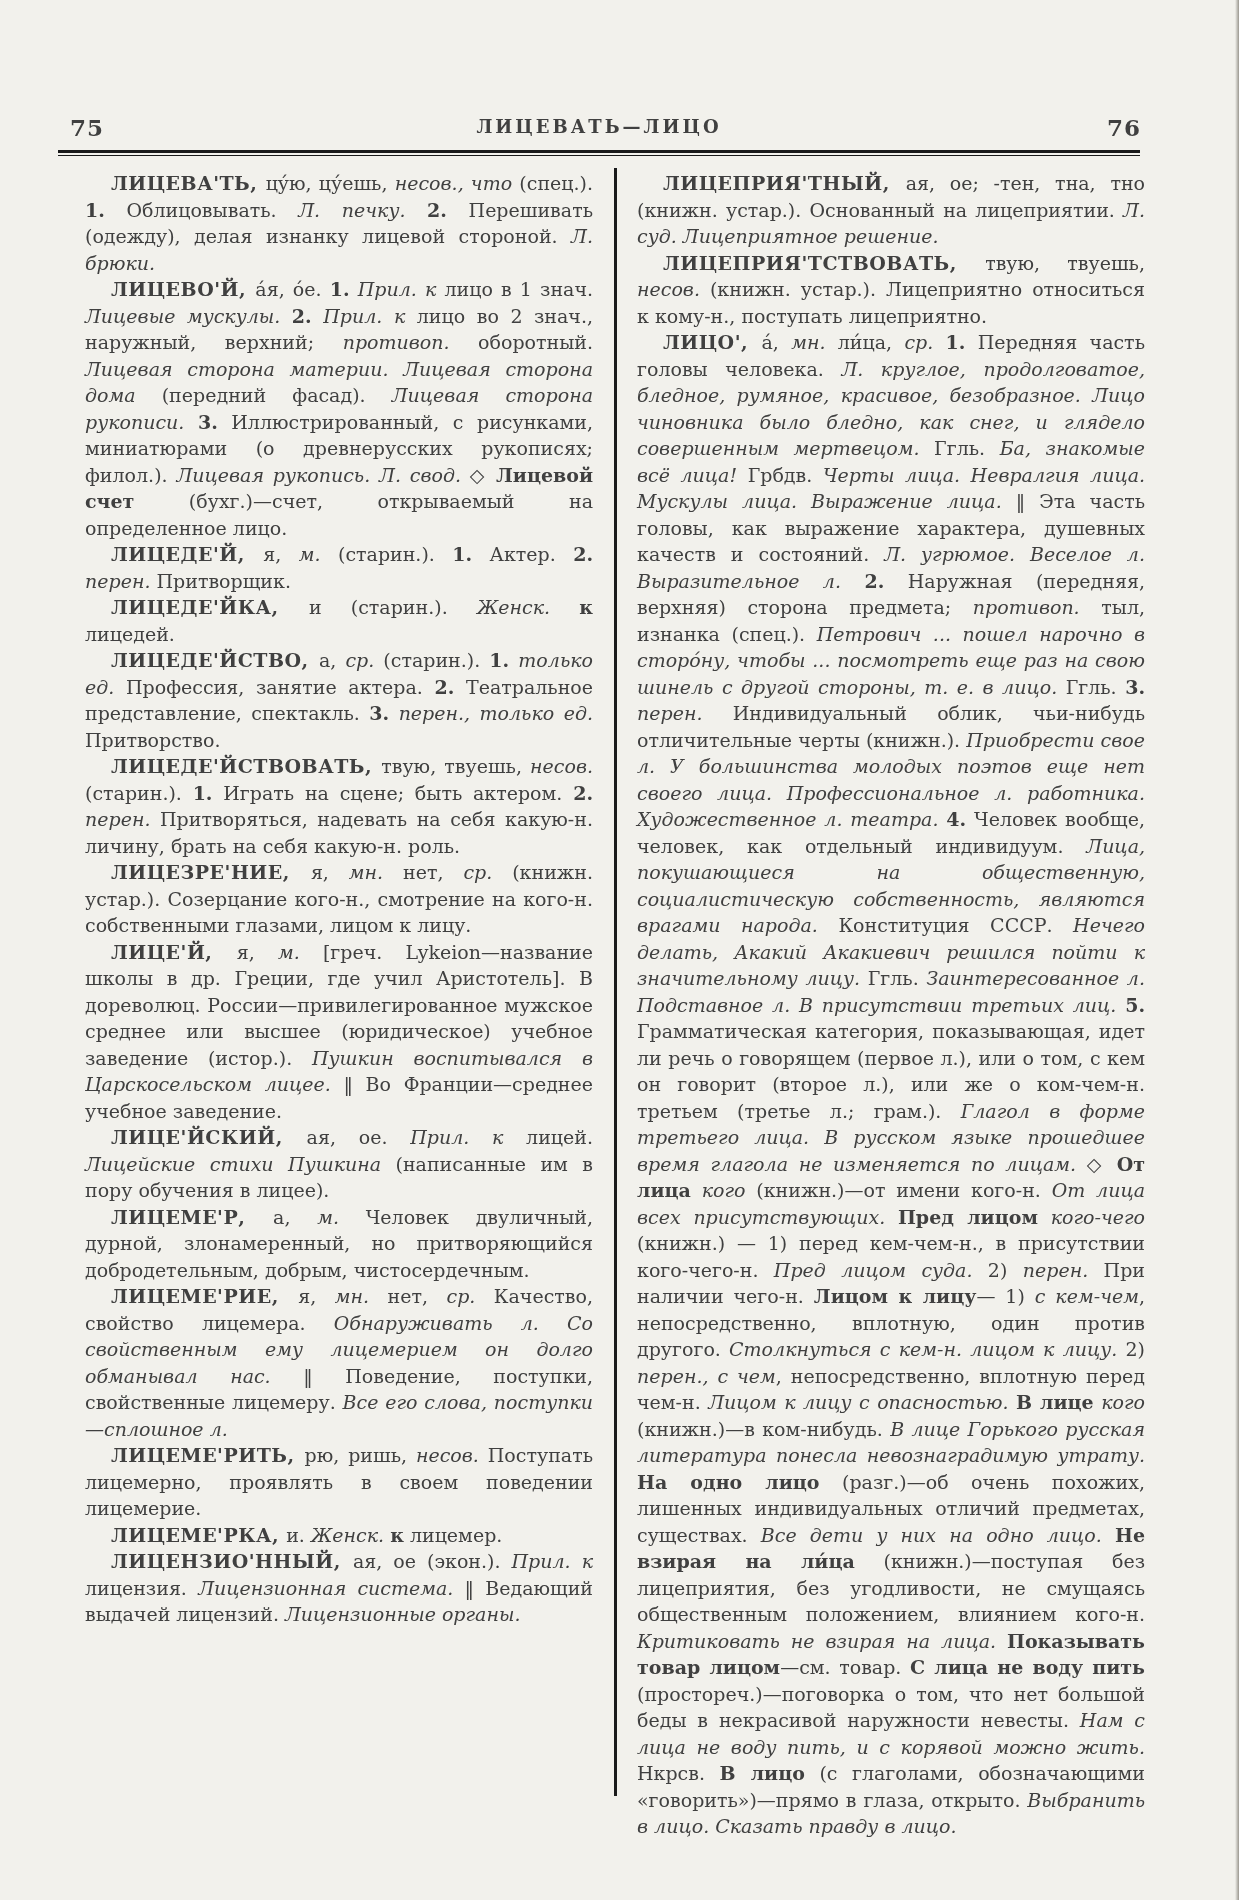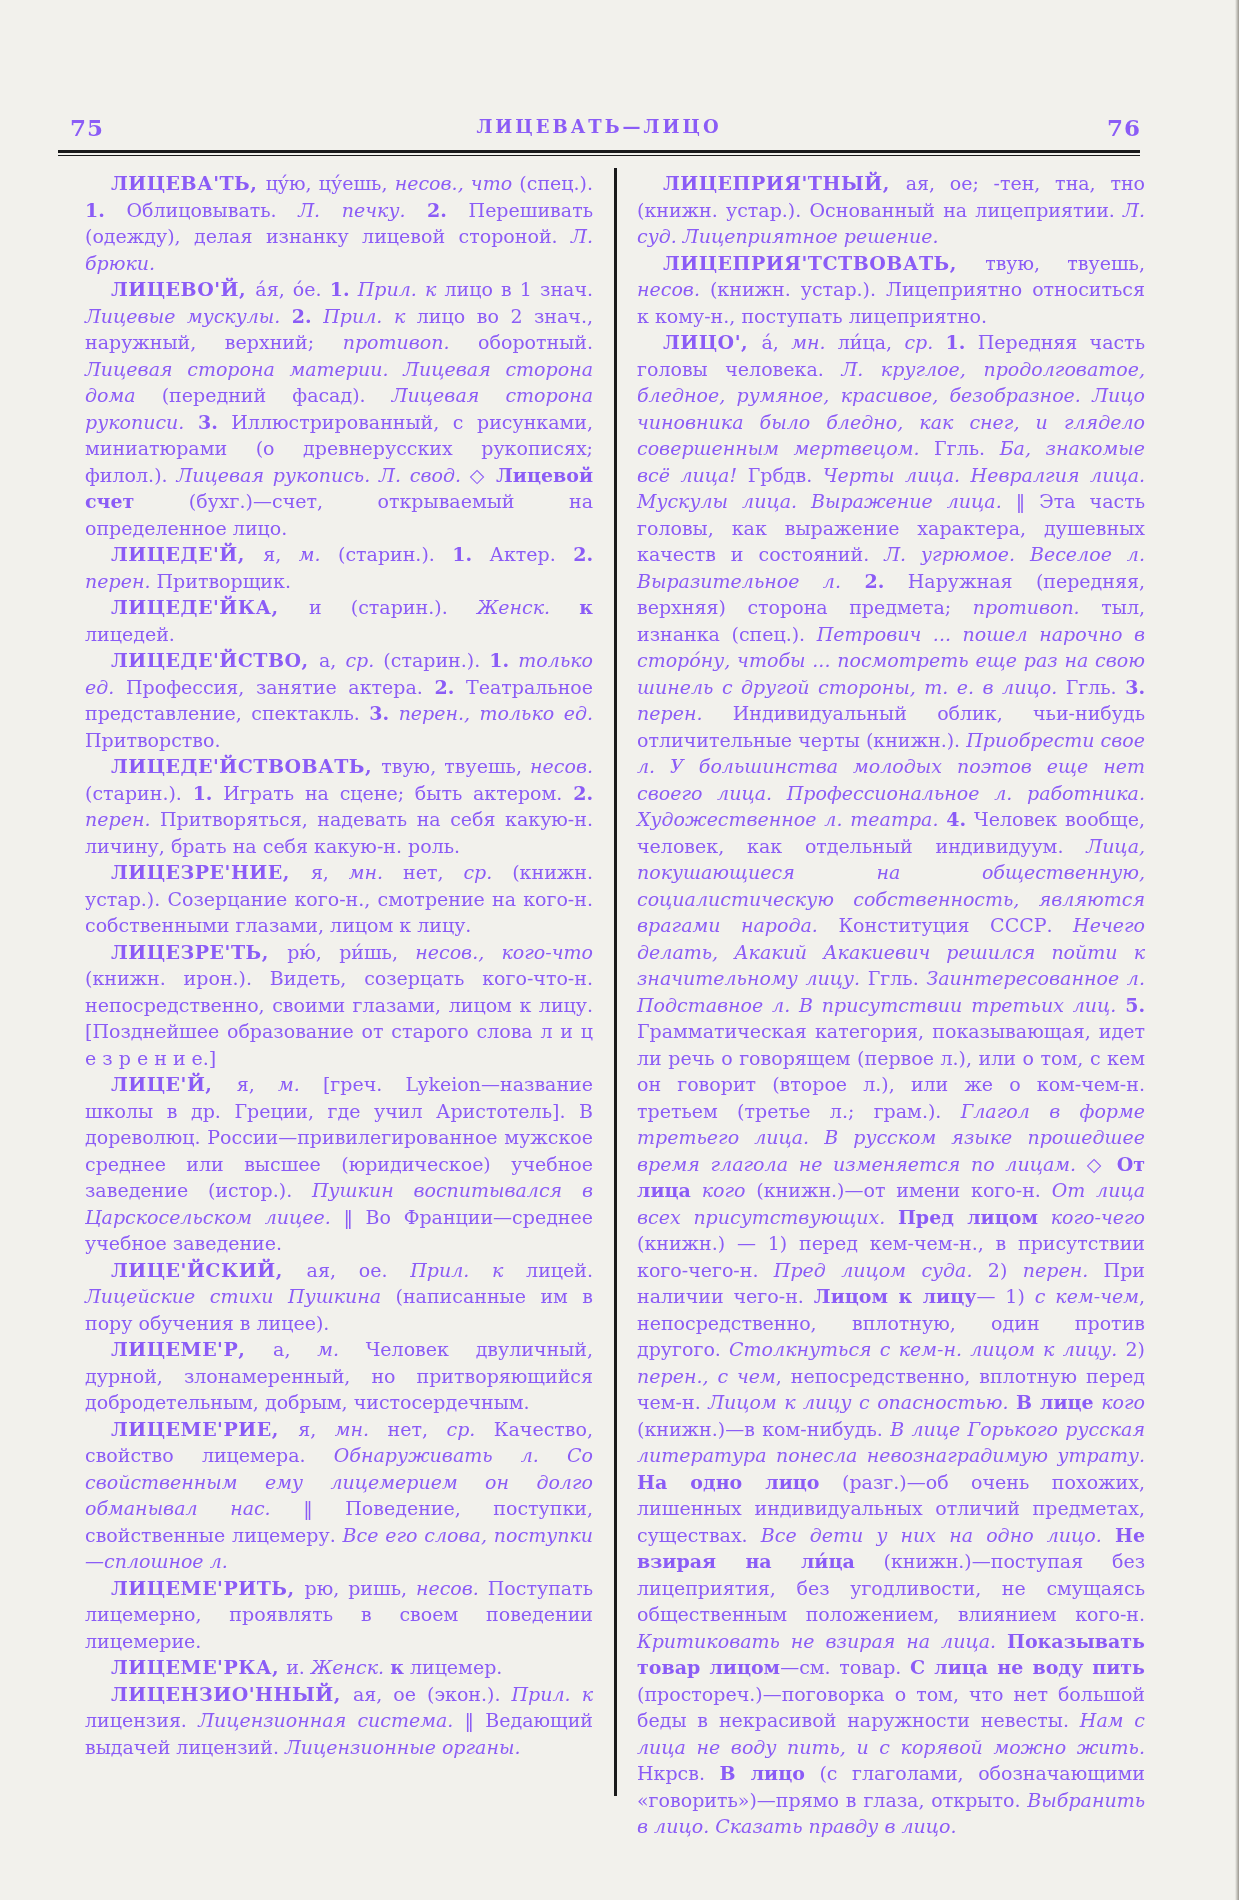--- a/index.html
+++ b/index.html
@@ -2,21 +2,21 @@
 <html lang="ru"><head>
 <meta charset="utf-8">
 <style>
   html,body{margin:0;padding:0;background:#d8d6d1;}
   .page{
     position:relative;
     width:1239px;height:1900px;
     margin:0 auto;
     background:#f2f1ec;
     font-family:"DejaVu Serif","Liberation Serif",serif;
-    color:#8b5cf6;
+    color:#404040;
     overflow:hidden;
   }
   .page::after{ 
     content:"";position:absolute;top:0;right:0;width:4px;height:100%;
     background:linear-gradient(to left,#9a978f,rgba(154,151,143,0));
     pointer-events:none;
   }
   .pagenum{
     position:absolute;top:114px;
     font-weight:bold;font-size:23px;letter-spacing:1px;
@@ -70,21 +70,20 @@
 
   <div class="columns">
     <div class="column">
         <p class="entry"><span class="b">ЛИЦЕВА'ТЬ, </span><span class="n">цу́ю, цу́ешь, </span><span class="i">несов., что</span><span class="n"> (спец.). </span><span class="b">1.</span><span class="n"> Облицовывать. </span><span class="i">Л. печку.</span><span class="n"> </span><span class="b">2.</span><span class="n"> Перешивать (одежду), делая изнанку лицевой стороной. </span><span class="i">Л. брюки.</span></p>
         <p class="entry"><span class="b">ЛИЦЕВО'Й, </span><span class="n">а́я, о́е. </span><span class="b">1.</span><span class="n"> </span><span class="i">Прил. к</span><span class="n"> лицо в 1 знач. </span><span class="i">Лицевые мускулы.</span><span class="n"> </span><span class="b">2.</span><span class="n"> </span><span class="i">Прил. к</span><span class="n"> лицо во 2 знач., наружный, верхний; </span><span class="i">противоп.</span><span class="n"> оборотный. </span><span class="i">Лицевая сторона материи. Лицевая сторона дома</span><span class="n"> (передний фасад). </span><span class="i">Лицевая сторона рукописи.</span><span class="n"> </span><span class="b">3.</span><span class="n"> Иллюстрированный, с рисунками, миниатюрами (о древнерусских рукописях; филол.). </span><span class="i">Лицевая рукопись. Л. свод.</span><span class="n"> ◇ </span><span class="b">Лицевой счет</span><span class="n"> (бухг.)—счет, открываемый на определенное лицо.</span></p>
         <p class="entry"><span class="b">ЛИЦЕДЕ'Й, </span><span class="n">я, </span><span class="i">м.</span><span class="n"> (старин.). </span><span class="b">1.</span><span class="n"> Актер. </span><span class="b">2.</span><span class="n"> </span><span class="i">перен.</span><span class="n"> Притворщик.</span></p>
         <p class="entry"><span class="b">ЛИЦЕДЕ'ЙКА, </span><span class="n">и (старин.). </span><span class="i">Женск.</span><span class="n"> </span><span class="b">к</span><span class="n"> лицедей.</span></p>
         <p class="entry"><span class="b">ЛИЦЕДЕ'ЙСТВО, </span><span class="n">а, </span><span class="i">ср.</span><span class="n"> (старин.). </span><span class="b">1.</span><span class="n"> </span><span class="i">только ед.</span><span class="n"> Профессия, занятие актера. </span><span class="b">2.</span><span class="n"> Театральное представление, спектакль. </span><span class="b">3.</span><span class="n"> </span><span class="i">перен., только ед.</span><span class="n"> Притворство.</span></p>
         <p class="entry"><span class="b">ЛИЦЕДЕ'ЙСТВОВАТЬ, </span><span class="n">твую, твуешь, </span><span class="i">несов.</span><span class="n"> (старин.). </span><span class="b">1.</span><span class="n"> Играть на сцене; быть актером. </span><span class="b">2.</span><span class="n"> </span><span class="i">перен.</span><span class="n"> Притворяться, надевать на себя какую-н. личину, брать на себя какую-н. роль.</span></p>
         <p class="entry"><span class="b">ЛИЦЕЗРЕ'НИЕ, </span><span class="n">я, </span><span class="i">мн.</span><span class="n"> нет, </span><span class="i">ср.</span><span class="n"> (книжн. устар.). Созерцание кого-н., смотрение на кого-н. собственными глазами, лицом к лицу.</span></p>
-        <p class="entry"><span class="b">ЛИЦЕЗРЕ'ТЬ, </span><span class="n">рю́, ри́шь, </span><span class="i">несов., кого-что</span><span class="n"> (книжн. ирон.). Видеть, созерцать кого-что-н. непосредственно, своими глазами, лицом к лицу. [Позднейшее образование от старого слова л и ц е з р е н и е.]</span></p>
         <p class="entry"><span class="b">ЛИЦЕ'Й, </span><span class="n">я, </span><span class="i">м.</span><span class="n"> [греч. Lykeion—название школы в др. Греции, где учил Аристотель]. В дореволюц. России—привилегированное мужское среднее или высшее (юридическое) учебное заведение (истор.). </span><span class="i">Пушкин воспитывался в Царскосельском лицее.</span><span class="n"> ‖ Во Франции—среднее учебное заведение.</span></p>
         <p class="entry"><span class="b">ЛИЦЕ'ЙСКИЙ, </span><span class="n">ая, ое. </span><span class="i">Прил. к</span><span class="n"> лицей. </span><span class="i">Лицейские стихи Пушкина</span><span class="n"> (написанные им в пору обучения в лицее).</span></p>
         <p class="entry"><span class="b">ЛИЦЕМЕ'Р, </span><span class="n">а, </span><span class="i">м.</span><span class="n"> Человек двуличный, дурной, злонамеренный, но притворяющийся добродетельным, добрым, чистосердечным.</span></p>
         <p class="entry"><span class="b">ЛИЦЕМЕ'РИЕ, </span><span class="n">я, </span><span class="i">мн.</span><span class="n"> нет, </span><span class="i">ср.</span><span class="n"> Качество, свойство лицемера. </span><span class="i">Обнаруживать л. Со свойственным ему лицемерием он долго обманывал нас.</span><span class="n"> ‖ Поведение, поступки, свойственные лицемеру. </span><span class="i">Все его слова, поступки—сплошное л.</span></p>
         <p class="entry"><span class="b">ЛИЦЕМЕ'РИТЬ, </span><span class="n">рю, ришь, </span><span class="i">несов.</span><span class="n"> Поступать лицемерно, проявлять в своем поведении лицемерие.</span></p>
         <p class="entry"><span class="b">ЛИЦЕМЕ'РКА, </span><span class="n">и. </span><span class="i">Женск.</span><span class="n"> </span><span class="b">к</span><span class="n"> лицемер.</span></p>
         <p class="entry"><span class="b">ЛИЦЕНЗИО'ННЫЙ, </span><span class="n">ая, ое (экон.). </span><span class="i">Прил. к</span><span class="n"> лицензия. </span><span class="i">Лицензионная система.</span><span class="n"> ‖ Ведающий выдачей лицензий. </span><span class="i">Лицензионные органы.</span></p>
       </div>
     <div class="column">
         <p class="entry"><span class="b">ЛИЦЕПРИЯ'ТНЫЙ, </span><span class="n">ая, ое; -тен, тна, тно (книжн. устар.). Основанный на лицеприятии. </span><span class="i">Л. суд. Лицеприятное решение.</span></p>

